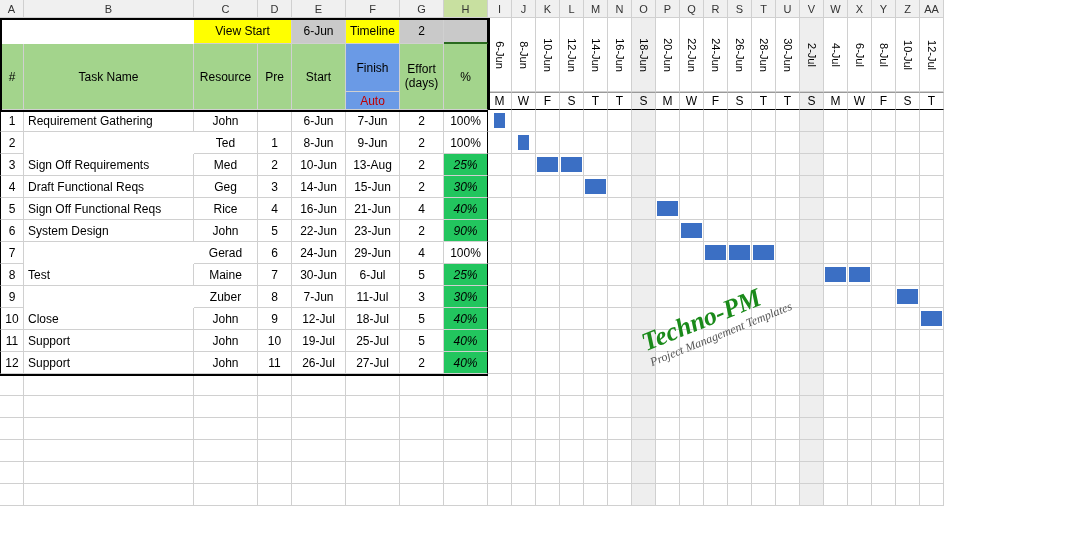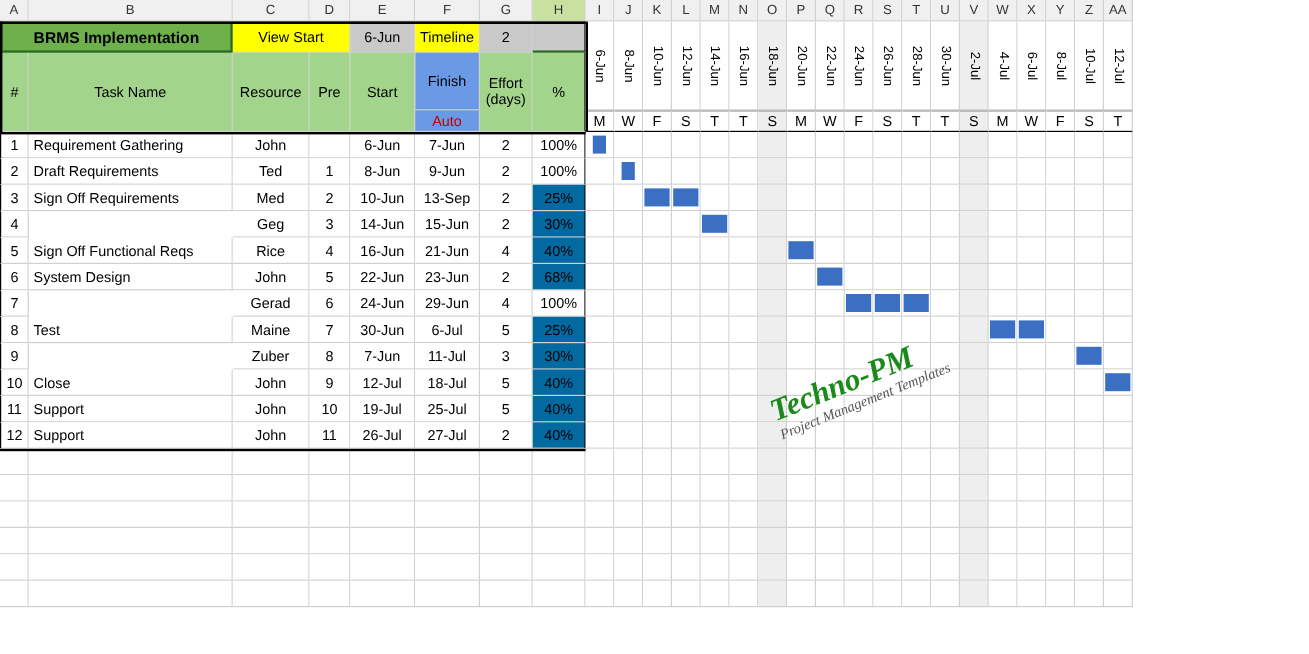--- a/index.html
+++ b/index.html
@@ -41,21 +41,21 @@
     font-weight: bold;
     color: #000;
     font-size: 13px;
   }
   .yellow { background: #ffff00; }
   .grayh { background: #c9c9c9; }
   .greenh { background: #a3d48c; }
   .bluecell { background: #6a9ae6; color: #000; }
   .autocell { background: #6a9ae6; color: #c00000; }
   .blueselhdr { background: #3c78cc; }
-  .peach { background: #0369a1; }
+  .peach { background: #22c55e; font-style: italic; }
   .rotate {
     transform: rotate(90deg);
     font-size: 11px;
     white-space: nowrap;
   }
   .ganttbar {
     background: #3b6fc4;
     width: 100%;
     height: 70%;
   }
@@ -113,21 +113,20 @@
     <div class="cell colhdr" style="grid-area: 1 / 18;">R</div>
     <div class="cell colhdr" style="grid-area: 1 / 19;">S</div>
     <div class="cell colhdr" style="grid-area: 1 / 20;">T</div>
     <div class="cell colhdr" style="grid-area: 1 / 21;">U</div>
     <div class="cell colhdr" style="grid-area: 1 / 22;">V</div>
     <div class="cell colhdr" style="grid-area: 1 / 23;">W</div>
     <div class="cell colhdr" style="grid-area: 1 / 24;">X</div>
     <div class="cell colhdr" style="grid-area: 1 / 25;">Y</div>
     <div class="cell colhdr" style="grid-area: 1 / 26;">Z</div>
     <div class="cell colhdr" style="grid-area: 1 / 27;">AA</div>
-    <div class="cell title-cell" style="grid-area: 2 / 1 / auto / span 2;">BRMS Implementation</div>
     <div class="cell yellow bt" style="grid-area: 2 / 3 / auto / span 2;">View Start</div>
     <div class="cell grayh bt" style="grid-area: 2 / 5;">6-Jun</div>
     <div class="cell yellow bt" style="grid-area: 2 / 6;">Timeline</div>
     <div class="cell grayh bt" style="grid-area: 2 / 7;">2</div>
     <div class="cell grayh bt br blueselhdr" style="grid-area: 2 / 8; background: rgb(201, 201, 201); border-bottom: 2px solid rgb(42, 106, 31);"></div>
     <div class="cell greenh bl" style="grid-area: 3 / 1 / span 2;">#</div>
     <div class="cell greenh" style="grid-area: 3 / 3 / span 2;">Resource</div>
     <div class="cell greenh" style="grid-area: 3 / 2 / span 2;">Task Name</div>
     <div class="cell greenh" style="grid-area: 3 / 4 / span 2; text-align: right;">Pre</div>
     <div class="cell bluecell" style="grid-area: 3 / 6;">Finish</div>
@@ -234,21 +233,20 @@
     <div class="cell " style="grid-area: 5 / 19; padding: 0px 1px;"></div>
     <div class="cell " style="grid-area: 5 / 20; padding: 0px 1px;"></div>
     <div class="cell " style="grid-area: 5 / 21; padding: 0px 1px;"></div>
     <div class="cell shadecol" style="grid-area: 5 / 22; padding: 0px 1px;"></div>
     <div class="cell " style="grid-area: 5 / 23; padding: 0px 1px;"></div>
     <div class="cell " style="grid-area: 5 / 24; padding: 0px 1px;"></div>
     <div class="cell " style="grid-area: 5 / 25; padding: 0px 1px;"></div>
     <div class="cell " style="grid-area: 5 / 26; padding: 0px 1px;"></div>
     <div class="cell " style="grid-area: 5 / 27; padding: 0px 1px;"></div>
     <div class="cell bl" style="grid-area: 6 / 1;">2</div>
-    <div class="cell left" style="grid-area: 6 / 2;">Draft  Requirements</div>
     <div class="cell " style="grid-area: 6 / 3;">Ted</div>
     <div class="cell " style="grid-area: 6 / 4;">1</div>
     <div class="cell " style="grid-area: 6 / 5;">8-Jun</div>
     <div class="cell " style="grid-area: 6 / 6;">9-Jun</div>
     <div class="cell " style="grid-area: 6 / 7;">2</div>
     <div class="cell br" style="grid-area: 6 / 8;">100%</div>
     <div class="cell " style="grid-area: 6 / 9; padding: 0px 1px;"></div>
     <div class="cell " style="grid-area: 6 / 10; padding: 0px 1px;">
       <div class="partialbar" style="width: 55%;"></div>
     </div>
@@ -267,21 +265,21 @@
     <div class="cell " style="grid-area: 6 / 23; padding: 0px 1px;"></div>
     <div class="cell " style="grid-area: 6 / 24; padding: 0px 1px;"></div>
     <div class="cell " style="grid-area: 6 / 25; padding: 0px 1px;"></div>
     <div class="cell " style="grid-area: 6 / 26; padding: 0px 1px;"></div>
     <div class="cell " style="grid-area: 6 / 27; padding: 0px 1px;"></div>
     <div class="cell bl" style="grid-area: 7 / 1;">3</div>
     <div class="cell left" style="grid-area: 7 / 2;">Sign Off  Requirements</div>
     <div class="cell " style="grid-area: 7 / 3;">Med</div>
     <div class="cell " style="grid-area: 7 / 4;">2</div>
     <div class="cell " style="grid-area: 7 / 5;">10-Jun</div>
-    <div class="cell " style="grid-area: 7 / 6;">13-Sep</div>
+    <div class="cell " style="grid-area: 7 / 6;">13-Aug</div>
     <div class="cell " style="grid-area: 7 / 7;">2</div>
     <div class="cell peach br" style="grid-area: 7 / 8;">25%</div>
     <div class="cell " style="grid-area: 7 / 9; padding: 0px 1px;"></div>
     <div class="cell " style="grid-area: 7 / 10; padding: 0px 1px;"></div>
     <div class="cell " style="grid-area: 7 / 11; padding: 0px 1px;">
       <div class="ganttbar"></div>
     </div>
     <div class="cell " style="grid-area: 7 / 12; padding: 0px 1px;">
       <div class="ganttbar"></div>
     </div>
@@ -294,20 +292,21 @@
     <div class="cell " style="grid-area: 7 / 19; padding: 0px 1px;"></div>
     <div class="cell " style="grid-area: 7 / 20; padding: 0px 1px;"></div>
     <div class="cell " style="grid-area: 7 / 21; padding: 0px 1px;"></div>
     <div class="cell shadecol" style="grid-area: 7 / 22; padding: 0px 1px;"></div>
     <div class="cell " style="grid-area: 7 / 23; padding: 0px 1px;"></div>
     <div class="cell " style="grid-area: 7 / 24; padding: 0px 1px;"></div>
     <div class="cell " style="grid-area: 7 / 25; padding: 0px 1px;"></div>
     <div class="cell " style="grid-area: 7 / 26; padding: 0px 1px;"></div>
     <div class="cell " style="grid-area: 7 / 27; padding: 0px 1px;"></div>
     <div class="cell bl" style="grid-area: 8 / 1;">4</div>
+    <div class="cell left" style="grid-area: 8 / 2;">Draft Functional Reqs</div>
     <div class="cell " style="grid-area: 8 / 3;">Geg</div>
     <div class="cell " style="grid-area: 8 / 4;">3</div>
     <div class="cell " style="grid-area: 8 / 5;">14-Jun</div>
     <div class="cell " style="grid-area: 8 / 6;">15-Jun</div>
     <div class="cell " style="grid-area: 8 / 7;">2</div>
     <div class="cell peach br" style="grid-area: 8 / 8;">30%</div>
     <div class="cell " style="grid-area: 8 / 9; padding: 0px 1px;"></div>
     <div class="cell " style="grid-area: 8 / 10; padding: 0px 1px;"></div>
     <div class="cell " style="grid-area: 8 / 11; padding: 0px 1px;"></div>
     <div class="cell " style="grid-area: 8 / 12; padding: 0px 1px;"></div>
@@ -357,21 +356,21 @@
     <div class="cell " style="grid-area: 9 / 25; padding: 0px 1px;"></div>
     <div class="cell " style="grid-area: 9 / 26; padding: 0px 1px;"></div>
     <div class="cell " style="grid-area: 9 / 27; padding: 0px 1px;"></div>
     <div class="cell bl" style="grid-area: 10 / 1;">6</div>
     <div class="cell left" style="grid-area: 10 / 2;">System Design</div>
     <div class="cell " style="grid-area: 10 / 3;">John</div>
     <div class="cell " style="grid-area: 10 / 4;">5</div>
     <div class="cell " style="grid-area: 10 / 5;">22-Jun</div>
     <div class="cell " style="grid-area: 10 / 6;">23-Jun</div>
     <div class="cell " style="grid-area: 10 / 7;">2</div>
-    <div class="cell peach br" style="grid-area: 10 / 8;">68%</div>
+    <div class="cell peach br" style="grid-area: 10 / 8;">90%</div>
     <div class="cell " style="grid-area: 10 / 9; padding: 0px 1px;"></div>
     <div class="cell " style="grid-area: 10 / 10; padding: 0px 1px;"></div>
     <div class="cell " style="grid-area: 10 / 11; padding: 0px 1px;"></div>
     <div class="cell " style="grid-area: 10 / 12; padding: 0px 1px;"></div>
     <div class="cell " style="grid-area: 10 / 13; padding: 0px 1px;"></div>
     <div class="cell " style="grid-area: 10 / 14; padding: 0px 1px;"></div>
     <div class="cell shadecol" style="grid-area: 10 / 15; padding: 0px 1px;"></div>
     <div class="cell " style="grid-area: 10 / 16; padding: 0px 1px;"></div>
     <div class="cell " style="grid-area: 10 / 17; padding: 0px 1px;">
       <div class="ganttbar"></div>

